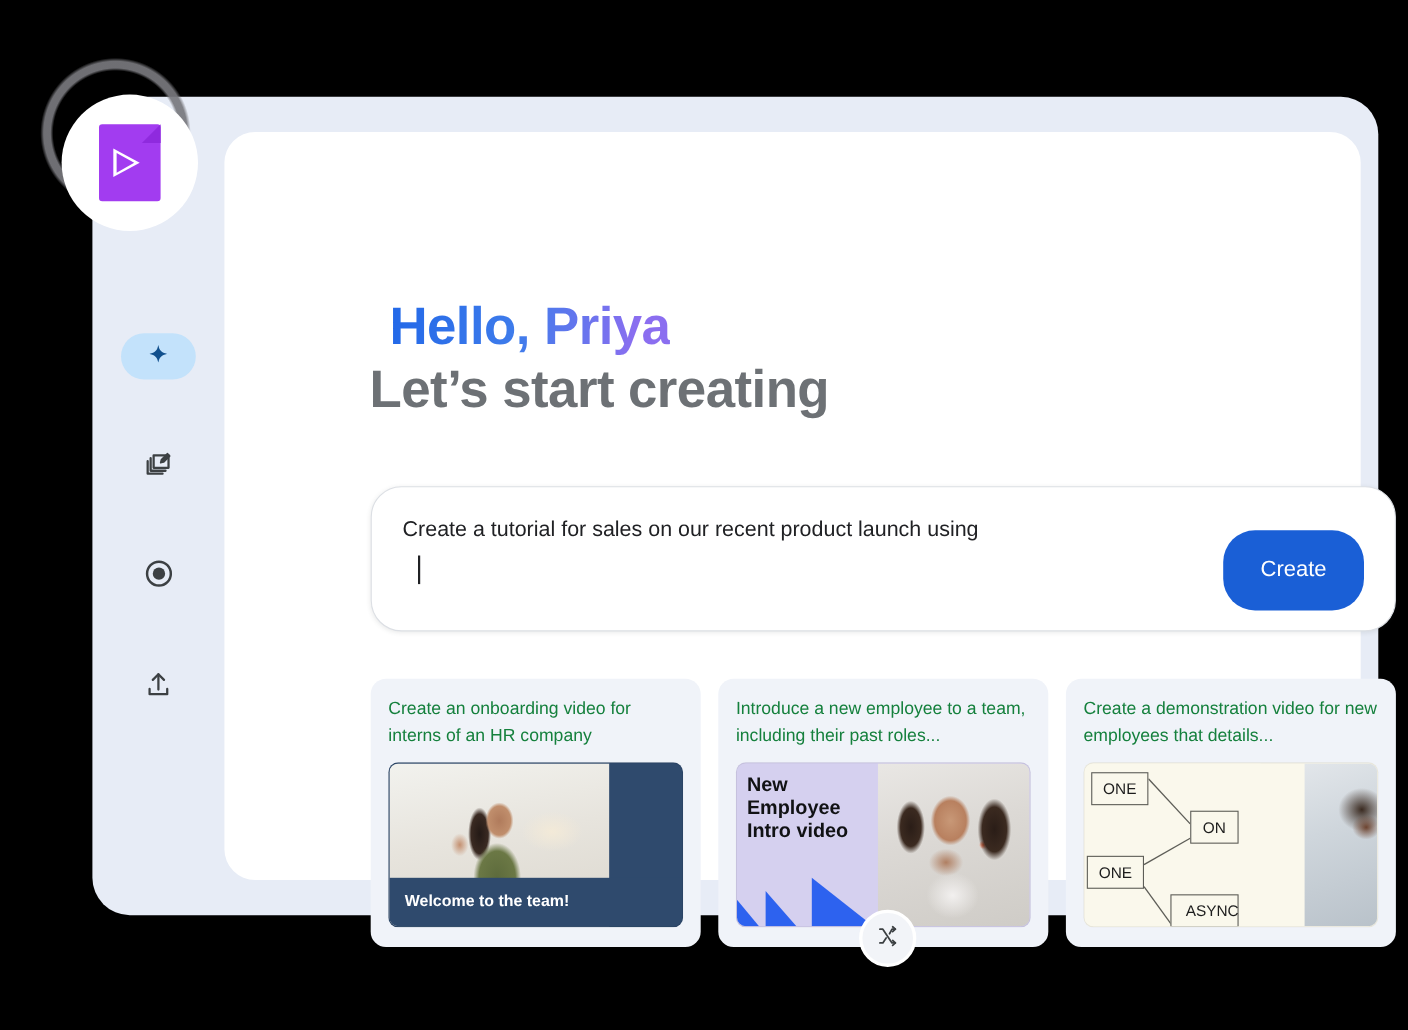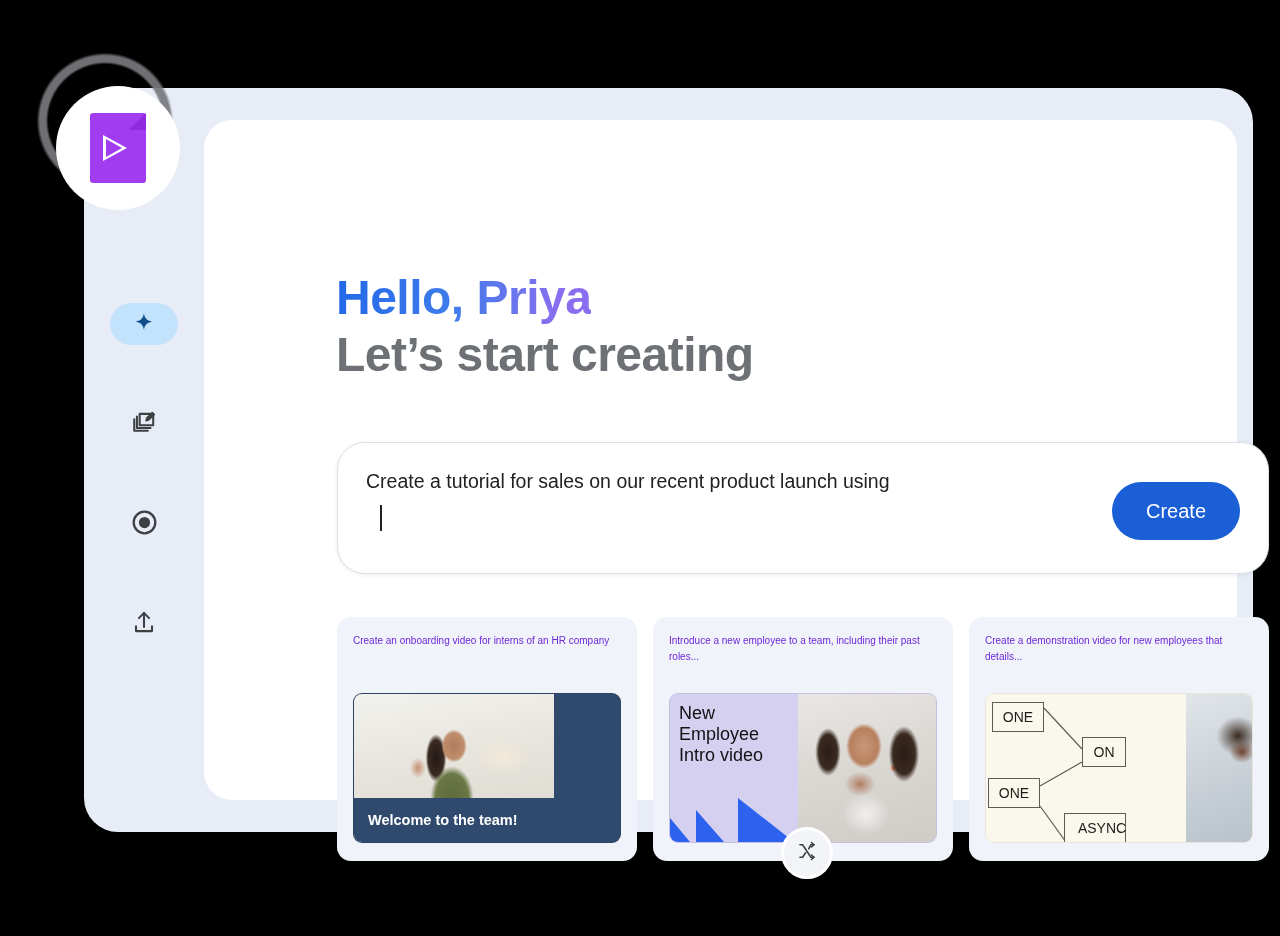--- a/index.html
+++ b/index.html
@@ -104,20 +104,21 @@
     font-size: 48px;
     font-weight: 700;
     letter-spacing: -0.5px;
     line-height: 1.18;
   }
   #greeting-hello {
     background: linear-gradient(95deg, #2268e8 0%, #3f7ceb 46%, #8b6ef0 88%);
     -webkit-background-clip: text;
     background-clip: text;
     color: transparent;
+    margin-left: 18px;
   }
   #greeting-sub { color: #6d7175; display: block; }
 
   
   #prompt-box {
     position: absolute;
     left: 133px; top: 322px;
     width: 932px; height: 132px;
     background: #ffffff;
     border: 1px solid #dcdfe4;
@@ -164,21 +165,21 @@
     margin: 0 11px 0 10px;
   }
   #chip-close { width: 16px; height: 16px; cursor: pointer; }
   #caret {
     width: 1.6px; height: 26px;
     background: #202124;
     margin-left: 14px;
   }
   #create-button {
     margin: 39px 28px 16px 0;
-    height: 58px;
+    height: 73px;
     padding: 0 34px;
     background: #1a5fd6;
     color: #ffffff;
     font-size: 20px;
     border: none;
     border-radius: 29px;
     cursor: pointer;
     font-family: "Liberation Sans", sans-serif;
   }
 
@@ -190,22 +191,22 @@
     display: flex;
     gap: 16px;
   }
   .card {
     width: 300px;
     background: #f0f3f9;
     border-radius: 14px;
     padding: 16px 16px 18px 16px;
   }
   .card-title {
-    font-size: 10px;
-    color: #6d28d9;
+    font-size: 16px;
+    color: #15803d;
     line-height: 1.55;
     height: 48px;
     overflow: hidden;
   }
   .thumb {
     margin-top: 12px;
     height: 150px;
     border-radius: 9px;
     overflow: hidden;
     position: relative;
@@ -239,21 +240,21 @@
 
   
   #thumb-2 { display: flex; background: #d5d0ef; }
   #t2-left {
     width: 128px; height: 100%;
     background: #d5d0ef;
     position: relative;
     padding: 9px 0 0 9px;
   }
   #t2-left-text {
-    font-size: 18px; font-weight: 400;
+    font-size: 18px; font-weight: 700;
     color: #111214; line-height: 1.18;
   }
   .tri { position: absolute; bottom: 0; width: 0; height: 0; }
   #t2-tri1 { left: 0;  border-bottom: 24px solid #2d62ef; border-right: 20px solid transparent; }
   #t2-tri2 { left: 26px; border-bottom: 32px solid #2d62ef; border-right: 28px solid transparent; }
   #t2-tri3 { left: 68px; border-bottom: 44px solid #2d62ef; border-right: 56px solid transparent; }
   #t2-photo {
     flex: 1; height: 100%;
     background:
       radial-gradient(ellipse 34px 30px at 68px 120px, #f2f0ef 0%, rgba(242,240,239,0) 70%),

